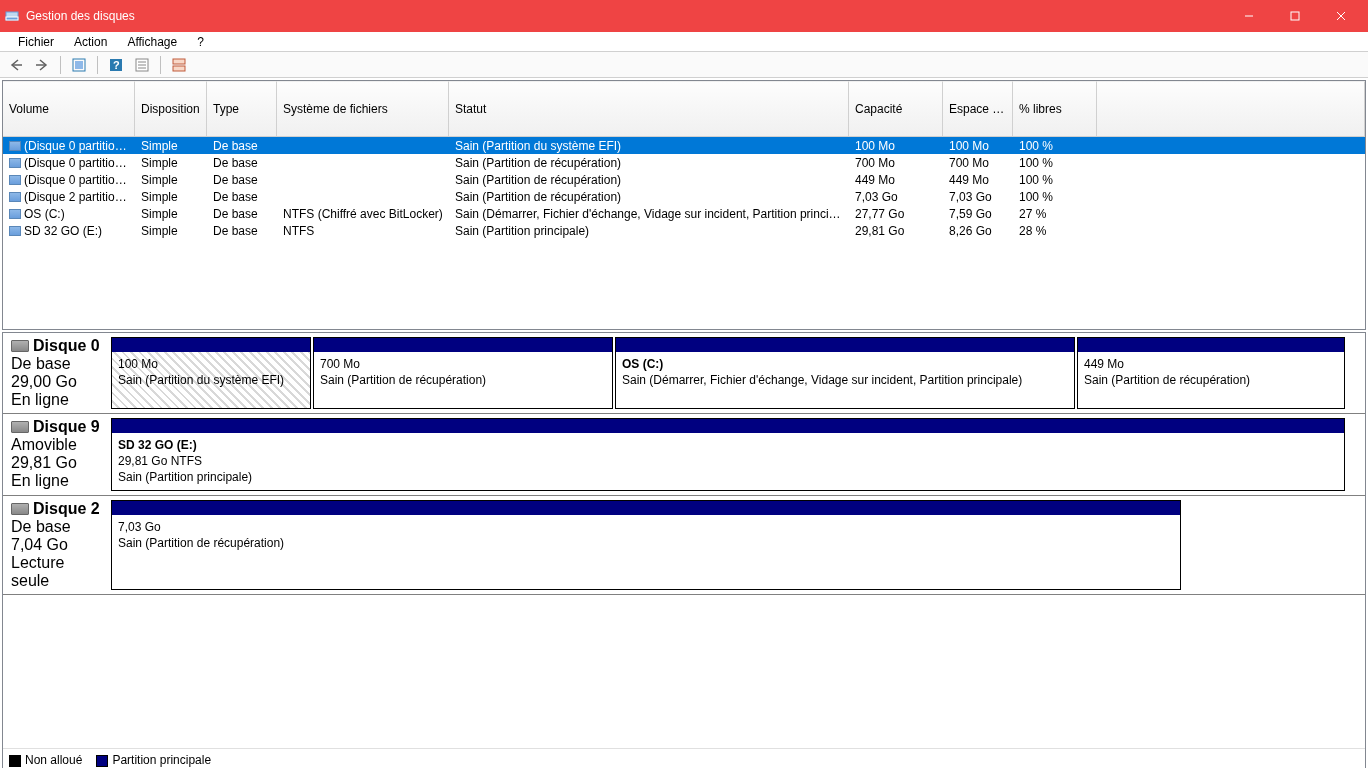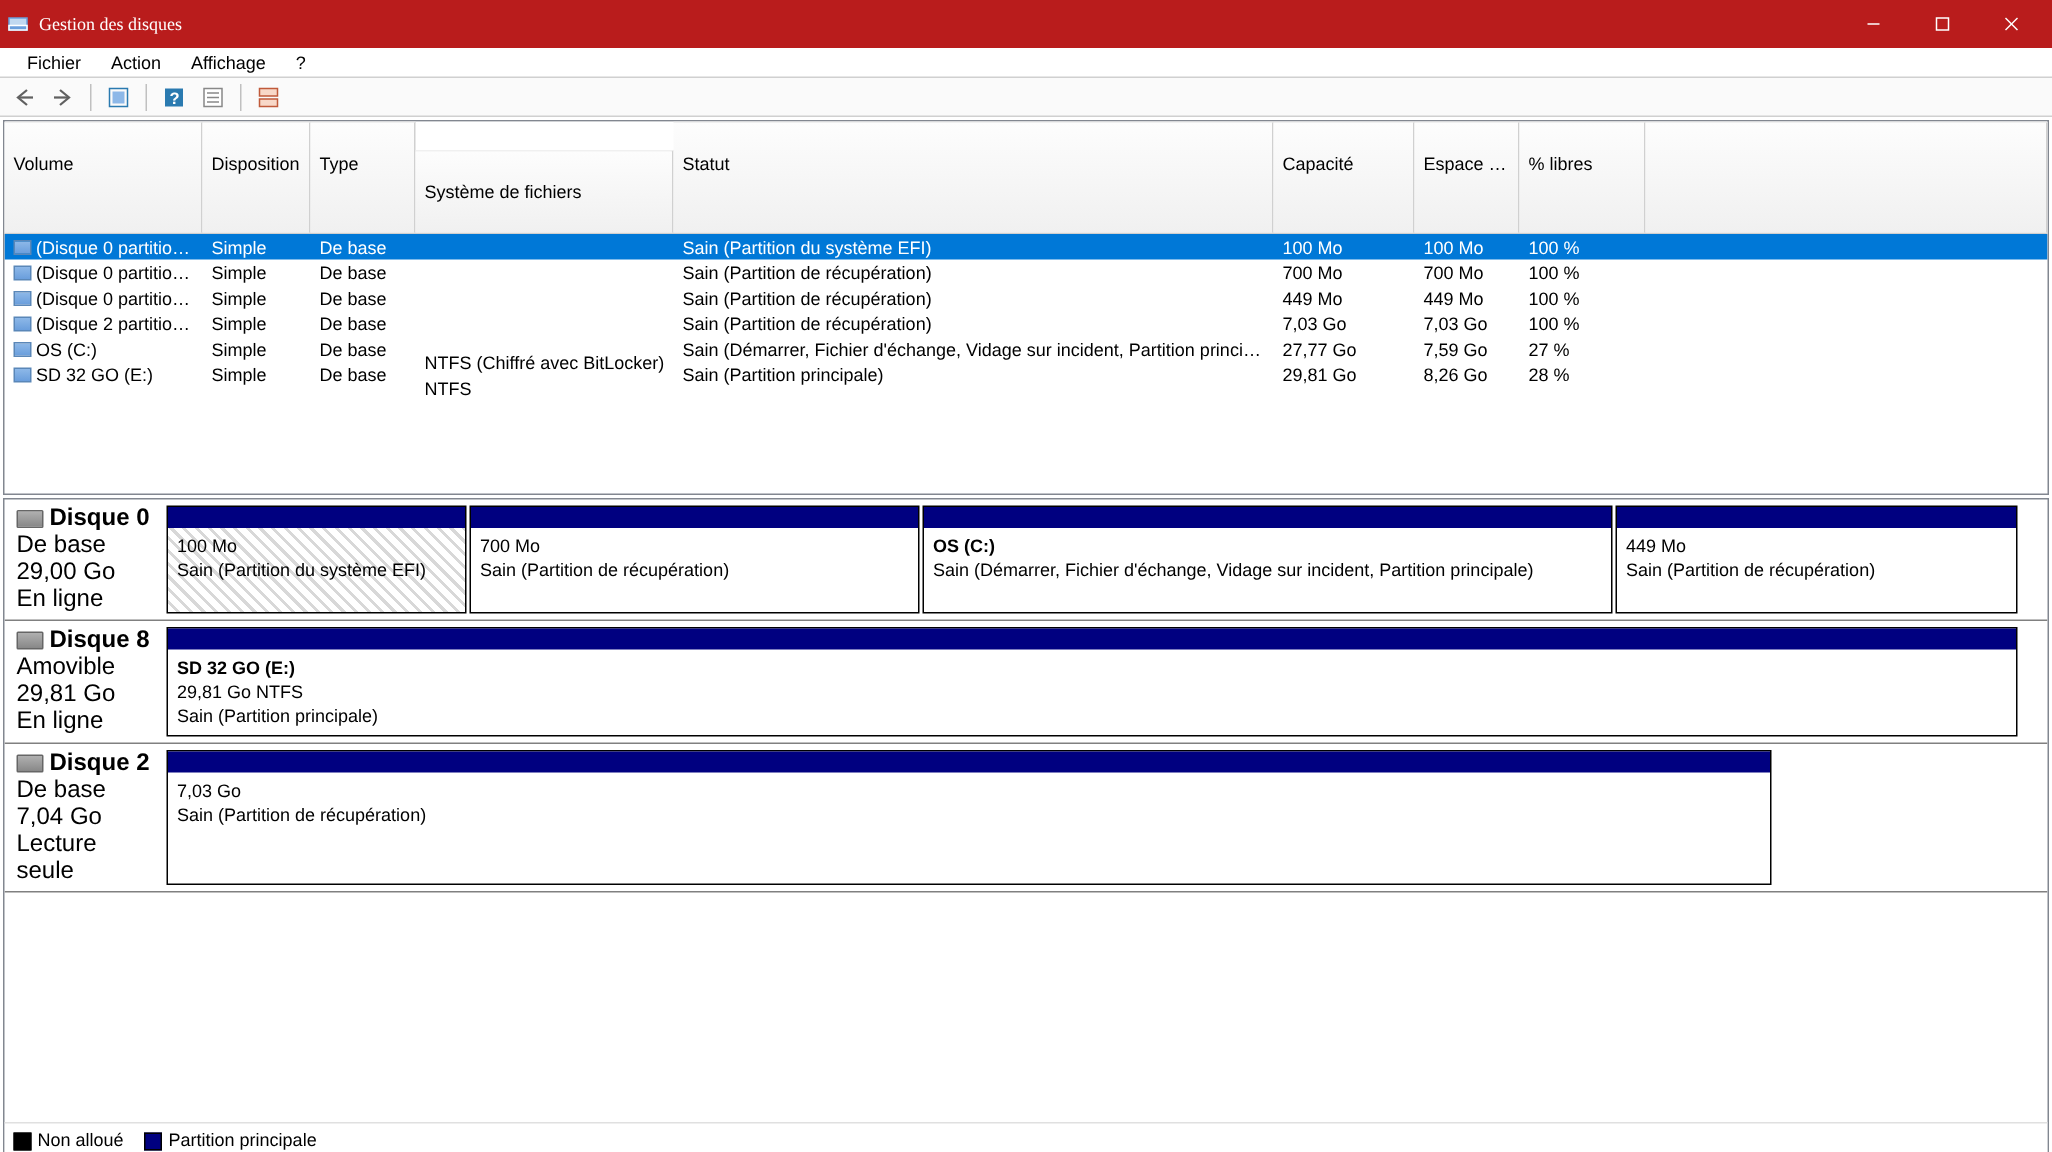--- a/index.html
+++ b/index.html
@@ -1,18 +1,18 @@
 <!DOCTYPE html>
 <html><head>
 <meta charset="utf-8">
 <style>
 * { box-sizing: border-box; margin: 0; padding: 0; }
 body { font-family: "Segoe UI", Tahoma, sans-serif; font-size: 12px; background: #fff; color: #000; width: 1368px; height: 768px; overflow: hidden; }
 
-.titlebar { background: #b91c1c; color: #fff; height: 26px; display: flex; align-items: center; padding: 16px 4px; font-family: Liberation Serif, serif; }
+.titlebar { background: #ef4444; color: #fff; height: 26px; display: flex; align-items: center; padding: 16px 4px; }
 .titlebar .icon { width: 16px; height: 16px; margin-right: 6px; }
 .titlebar .title { flex: 1; font-size: 12px; }
 .titlebar .winbtn { width: 46px; height: 26px; display: flex; align-items: center; justify-content: center; cursor: pointer; }
 .titlebar svg { stroke: #fff; fill: none; }
 
 .menubar { background: #fff; height: 20px; display: flex; align-items: center; padding: 0 8px; border-bottom: 1px solid #d0d0d0; }
 .menubar .menuitem { padding: 2px 10px; cursor: pointer; }
 
 .toolbar { background: #fafafa; height: 26px; display: flex; align-items: center; padding: 2px 4px; border-bottom: 1px solid #d0d0d0; gap: 2px; }
 .toolbar .tbtn { width: 24px; height: 22px; display: flex; align-items: center; justify-content: center; cursor: pointer; border: 1px solid transparent; }
@@ -23,21 +23,21 @@
 .disks-pane { flex: 1; border: 1px solid #828790; margin: 0 2px 2px 2px; overflow: auto; background: #fff; position: relative; }
 
 .table-header { display: flex; background: #fff; border-bottom: 1px solid #d0d0d0; }
 .table-header .th { padding: 20px 6px; border-right: 1px solid #d0d0d0; border-top: 1px solid #f0f0f0; background: linear-gradient(#fdfdfd,#f0f0f0); font-weight: normal; white-space: nowrap; overflow: hidden; text-overflow: ellipsis; cursor: pointer; }
 .table-body .tr { display: flex; height: 17px; align-items: center; }
 .table-body .tr.selected { background: #0078d7; color: #fff; }
 .table-body .td { padding: 1px 6px; white-space: nowrap; overflow: hidden; text-overflow: ellipsis; }
 .vol-icon { width: 12px; height: 10px; display: inline-block; margin-right: 3px; background: linear-gradient(#8db8e8,#6a9edc); border: 1px solid #5a87b8; vertical-align: middle; }
 
 .col-volume { width: 132px; } .col-dispo { width: 72px; } .col-type { width: 70px; }
-.col-fs { width: 172px; margin-top: 19px; } .col-statut { width: 400px; } .col-cap { width: 94px; }
+.col-fs { width: 172px; } .col-statut { width: 400px; } .col-cap { width: 94px; }
 .col-free { width: 70px; } .col-pct { width: 84px; } .col-pad { flex: 1; }
 
 .disk-row { display: flex; border-bottom: 1px solid #808080; }
 .disk-label { width: 108px; padding: 4px 8px; display: flex; flex-direction: column; font-size: 16px; }
 .disk-label .dname { font-weight: bold; display: flex; align-items: center; gap: 4px; }
 .disk-icon { width: 18px; height: 12px; background: linear-gradient(#b0b0b0,#888); border: 1px solid #666; border-radius: 1px; display: inline-block; }
 .partitions { flex: 1; padding: 4px 4px 4px 0; display: flex; gap: 2px; align-items: stretch; }
 .partition { border: 1px solid #000; display: flex; flex-direction: column; }
 .partition .stripe { height: 14px; background: #000080; }
 .partition .pbody { padding: 4px 6px; flex: 1; font-size: 12px; line-height: 1.35; }
@@ -247,21 +247,21 @@
                 <div>449 Mo</div>
                 <div>Sain (Partition de récupération)</div>
               </div>
             </div>
           </div>
         </div>
         <div class="disk-row">
           <div class="disk-label">
             <div class="dname">
               <span class="disk-icon"></span>
-              <span>Disque 8</span>
+              <span>Disque 9</span>
             </div>
             <div>Amovible</div>
             <div>29,81 Go</div>
             <div>En ligne</div>
           </div>
           <div class="partitions">
             <div class="partition" style="width: 1234px;">
               <div class="stripe"></div>
               <div class="pbody">
                 <div class="ptitle">SD 32 GO  (E:)</div>

